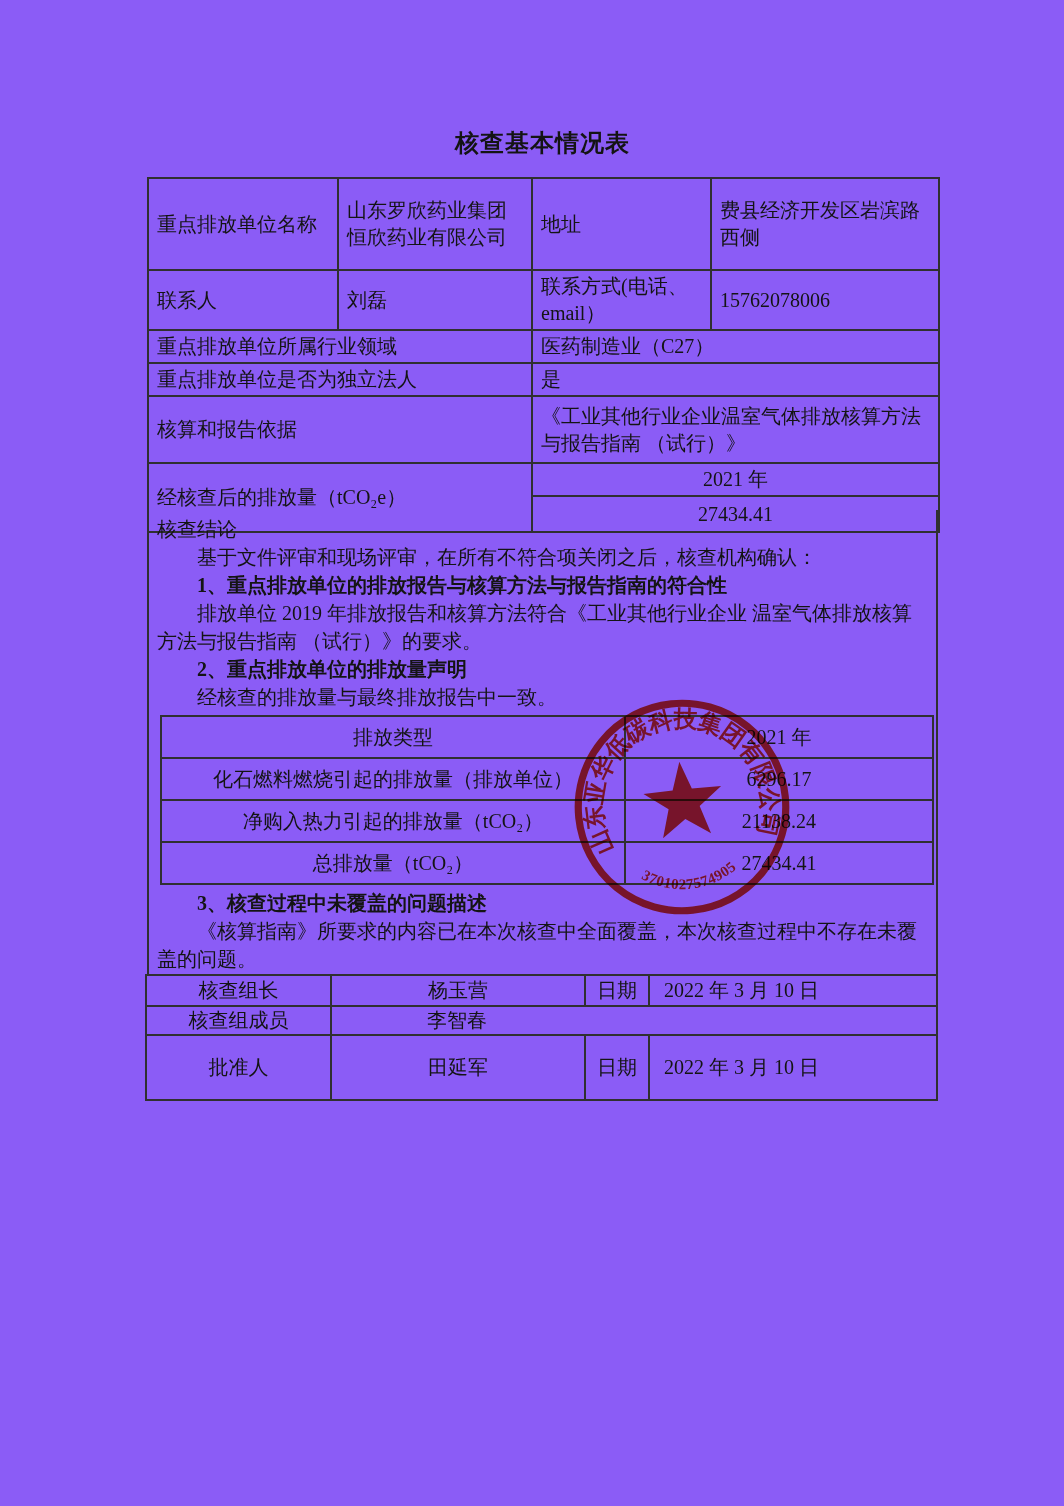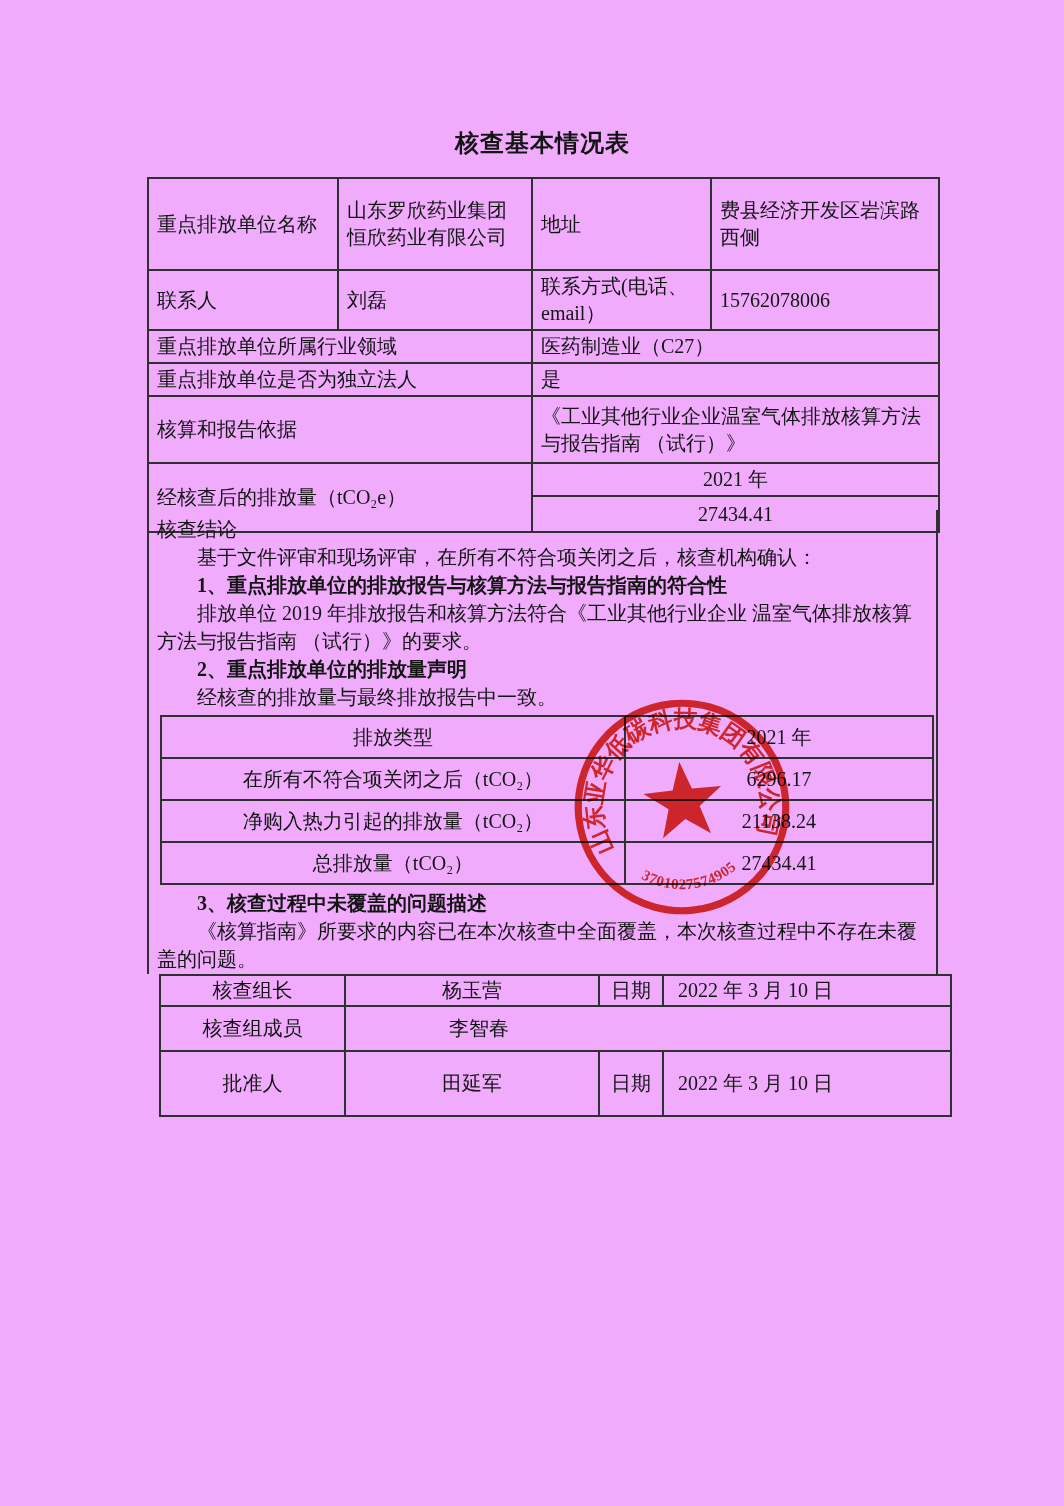--- a/index.html
+++ b/index.html
@@ -1,17 +1,17 @@
 <!DOCTYPE html>
 <html><head>
 <meta charset="utf-8">
 <style>
   html,body{margin:0;padding:0;background:#ffffff;}
   .page{
-    position:relative;width:1064px;height:1506px;background:#f0abfc;
+    position:relative;width:1064px;height:1506px;background:#8b5cf6;
     font-family:"Liberation Serif","DejaVu Serif",serif;color:#141414;
     overflow:hidden;
   }
   .doc-title{
     position:absolute;top:127px;left:147px;width:791px;
     text-align:center;font-size:24px;font-weight:bold;letter-spacing:1px;
   }
   .tbl{border-collapse:collapse;table-layout:fixed;}
   .tbl td{
     border:2px solid #303030;vertical-align:middle;
@@ -29,21 +29,21 @@
   .conclusion{
     position:absolute;left:147px;top:510px;width:791px;height:464px;
     box-sizing:border-box;border-left:2px solid #303030;border-right:2px solid #303030;
     padding:5px 8px 0 8px;font-size:20px;line-height:28px;overflow:hidden;
   }
   .conclusion p{margin:0;text-indent:2em;}
   .c-head{text-indent:0;}
   .b{font-weight:bold;}
   .emi-tbl{width:772px;margin:4px 0 4px 3px;}
   .emi-tbl td{height:40px;text-align:center;padding:0 4px;border-radius:19px;}
-  .sig-tbl{position:absolute;left:159px;top:974px;width:791px;}
+  .sig-tbl{position:absolute;left:145px;top:974px;width:791px;}
   .sig-tbl td{padding:0 2px;}
   .sig-tbl tr.s1 td{height:29px;}
   .sig-tbl tr.s2 td{height:27px;}
   .sig-tbl tr.s3 td{height:28px;}
   .sig-tbl tr.s4 td{height:63px;}
   .sig-tbl .role{text-align:center;}
   .sig-tbl .name{text-align:center;}
   .sig-tbl .dl{text-align:center;}
   .sig-tbl .dv{text-align:left;padding-left:14px;}
   .name-inline{display:inline-block;width:250px;text-align:center;}
@@ -114,21 +114,21 @@
       <colgroup>
           <col style="width:464px">
           <col style="width:308px">
         </colgroup>
       <tbody>
         <tr>
           <td>排放类型</td>
           <td>2021 年</td>
         </tr>
         <tr>
-          <td>在所有不符合项关闭之后（tCO₂）</td>
+          <td>化石燃料燃烧引起的排放量（排放单位）</td>
           <td>6296.17</td>
         </tr>
         <tr>
           <td>净购入热力引起的排放量（tCO₂）</td>
           <td>21138.24</td>
         </tr>
         <tr>
           <td>总排放量（tCO₂）</td>
           <td>27434.41</td>
         </tr>
@@ -148,21 +148,21 @@
       </colgroup>
     <tbody>
       <tr class="s1">
         <td class="role">核查组长</td>
         <td class="name">杨玉营</td>
         <td class="dl">日期</td>
         <td class="dv">2022 年 3 月 10 日</td>
       </tr>
       <tr class="s2">
         <td class="role">核查组成员</td>
-        <td colspan="3" style="text-align:left;padding:8px;"><span class="name-inline">李智春</span></td>
+        <td colspan="3" style="text-align:left;padding:0;"><span class="name-inline">李智春</span></td>
       </tr>
       <tr class="s4">
         <td class="role">批准人</td>
         <td class="name">田延军</td>
         <td class="dl">日期</td>
         <td class="dv">2022 年 3 月 10 日</td>
       </tr>
     </tbody>
   </table>
 

